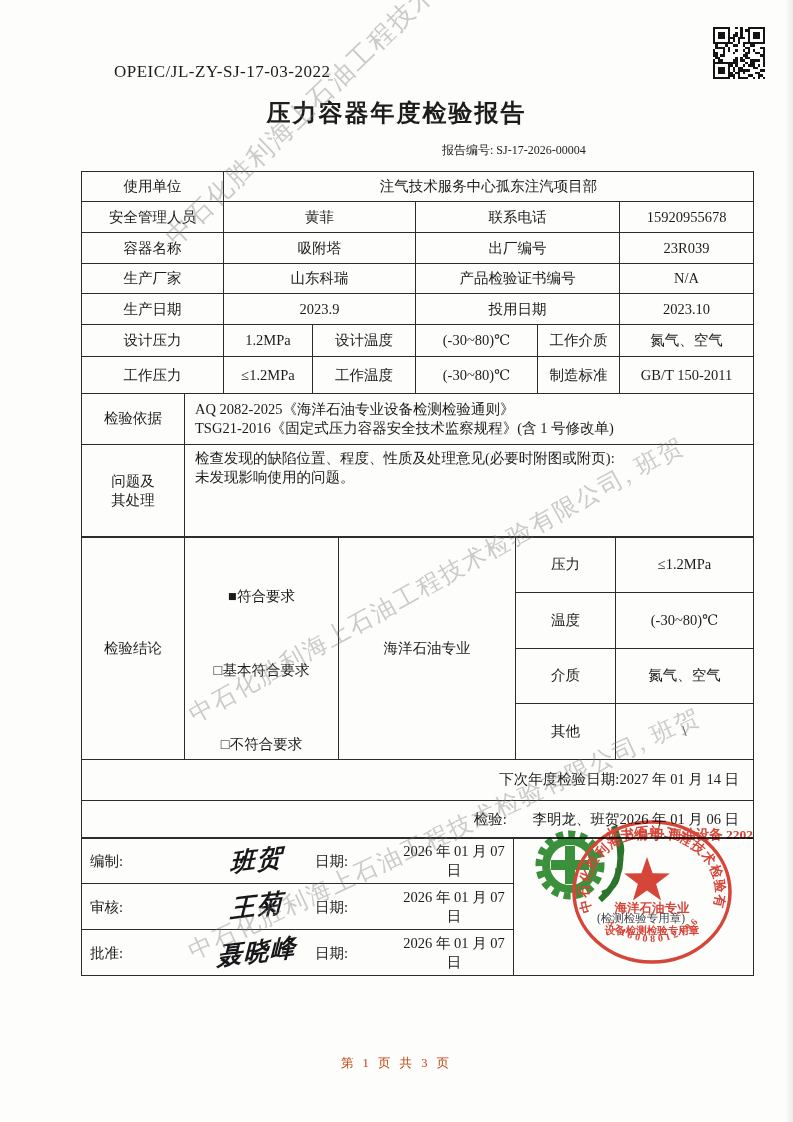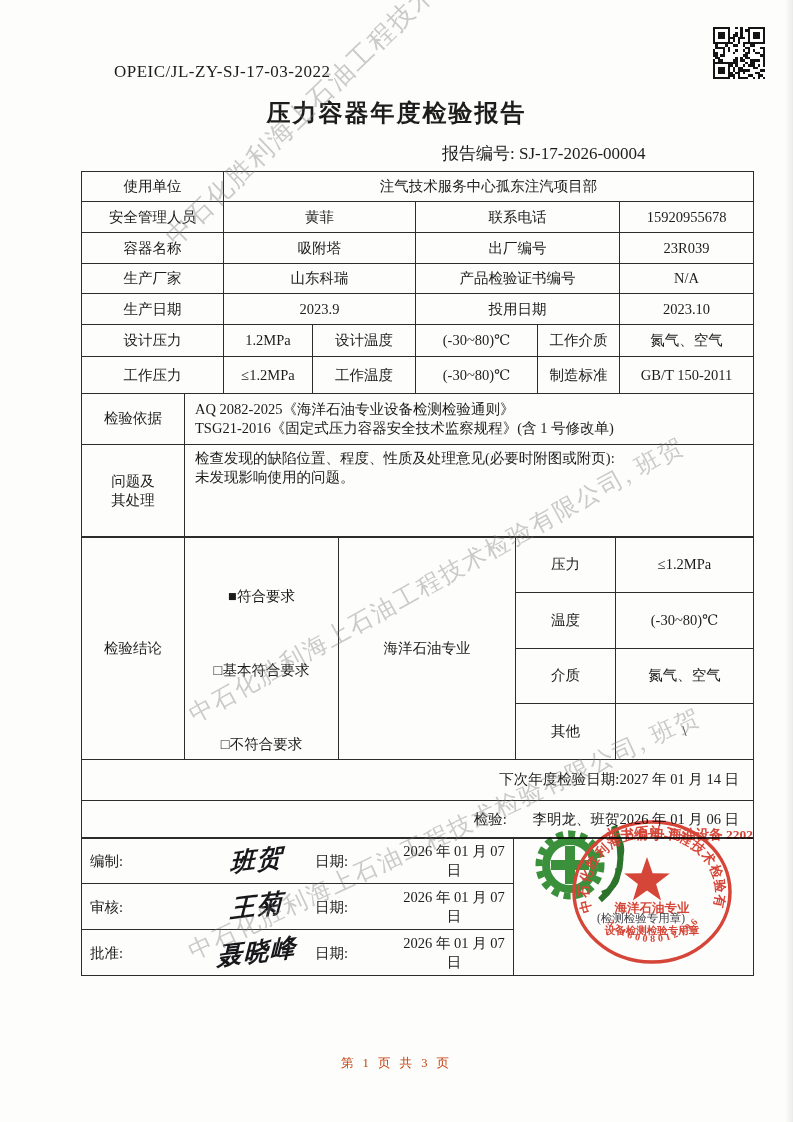--- a/index.html
+++ b/index.html
@@ -1,21 +1,21 @@
 <!DOCTYPE html>
 <html><head>
 <meta charset="utf-8">
 <style>
   html,body{margin:0;padding:0;background:#ffffff;}
   .page{position:relative;width:793px;height:1122px;background:#fdfdfc;overflow:hidden;
         font-family:"Liberation Serif","DejaVu Serif",serif;color:#1c1c1c;}
   .doc-code{position:absolute;left:114px;top:62px;font-size:17px;letter-spacing:.5px;}
   .title{position:absolute;left:0;top:97px;width:100%;text-align:center;margin:0;
          font-size:24px;font-weight:bold;letter-spacing:2px;}
-  .report-no{position:absolute;left:442px;top:142px;font-size:17px;text-align:right;}
+  .report-no{position:absolute;left:442px;top:142px;font-size:12px;text-align:right;}
   .tables{position:absolute;left:63px;top:171px;width:672px;z-index:1;padding-left:18px;}
   table.t{border-collapse:collapse;table-layout:fixed;width:672px;margin-top:-1.5px;}
   table.t:first-child{margin-top:0;}
   .t td{border:1.5px solid #2c2c2c;text-align:center;vertical-align:middle;
         font-size:14.5px;padding:0;overflow:hidden;}
   .t td.left{text-align:left;padding:4px 10px;}
   .t td.topal{vertical-align:top;}
   .lab{font-weight:normal;}
   .opt-cell{text-align:left;padding-left:12px;}
   .opt{line-height:30px;white-space:nowrap;margin-top:44px;}

